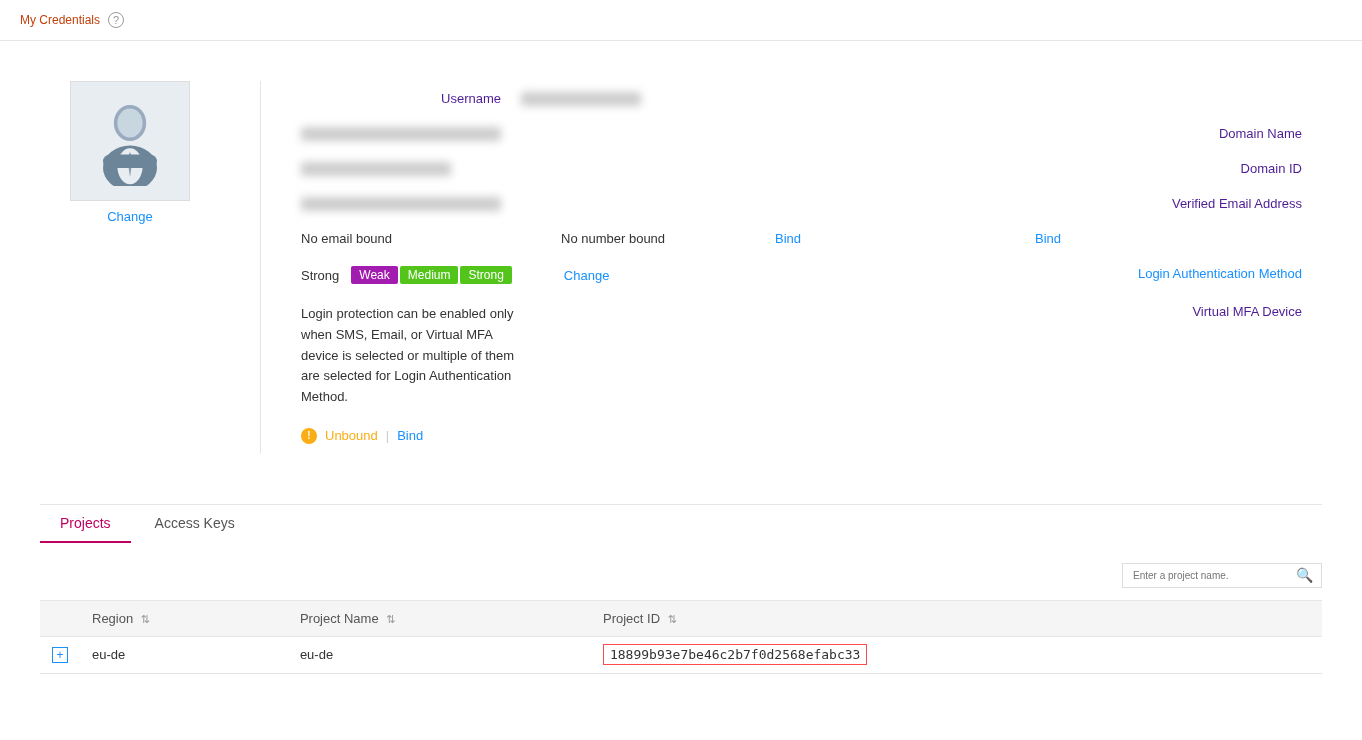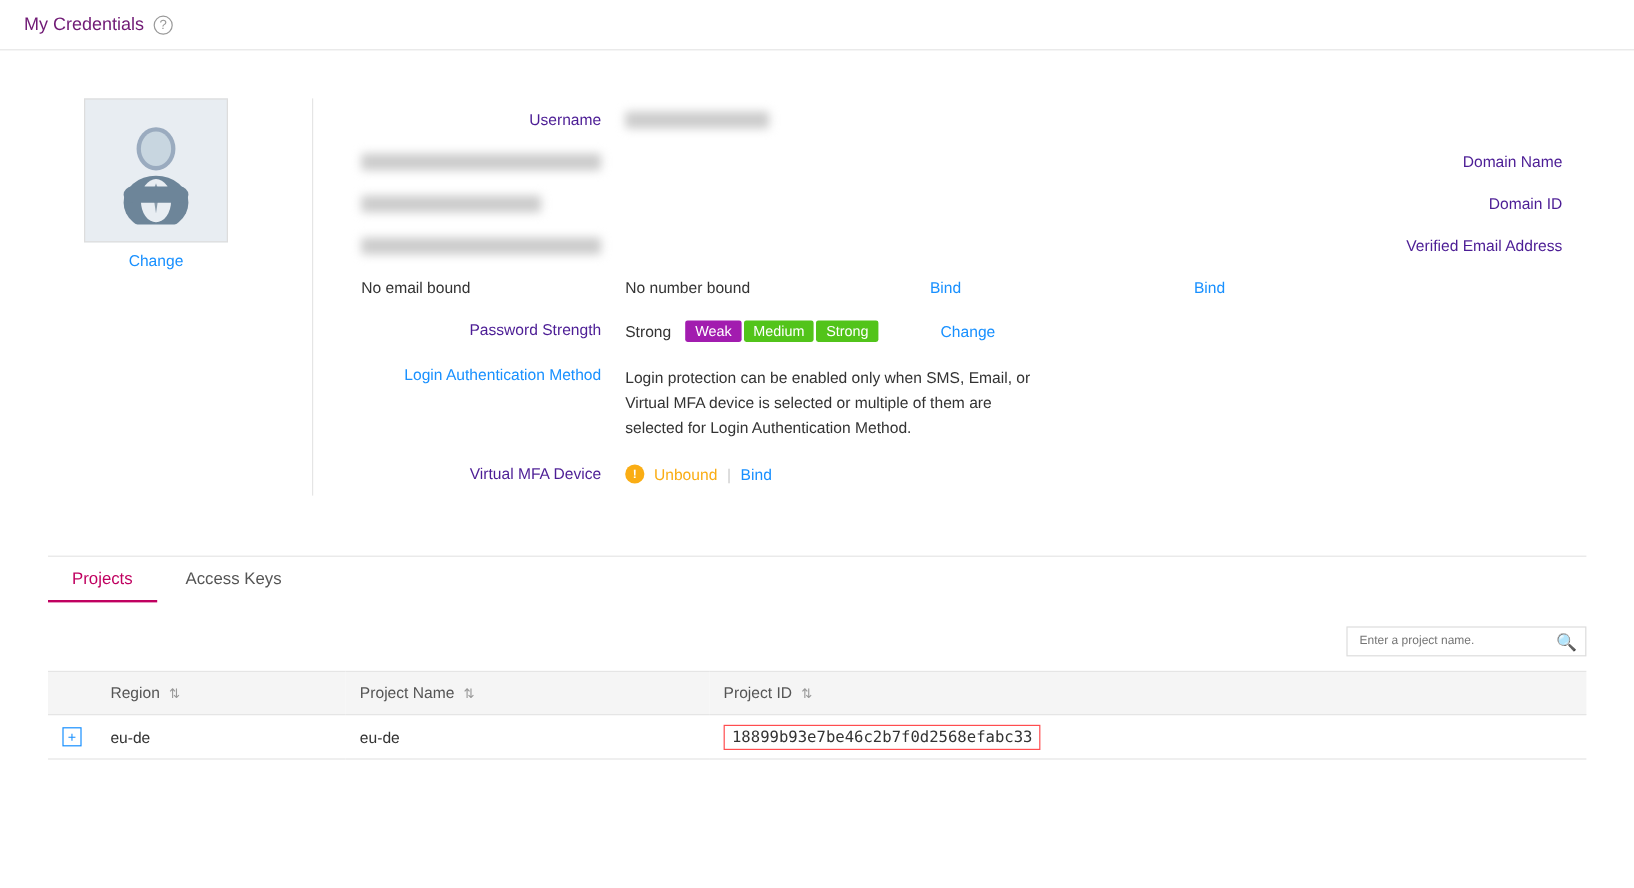--- a/index.html
+++ b/index.html
@@ -6,23 +6,23 @@
     body { font-family: Arial, sans-serif; font-size: 14px; color: #333; background: #fff; }
 
     .page-header {
       display: flex;
       align-items: center;
       padding: 12px 20px;
       border-bottom: 1px solid #e5e5e5;
       gap: 8px;
     }
     .page-title {
-      font-size: 15px;
+      font-size: 12px;
       font-weight: normal;
-      color: #701a75;
+      color: #c2410c;
     }
     .help-icon {
       width: 16px;
       height: 16px;
       border-radius: 50%;
       border: 1px solid #999;
       color: #999;
       font-size: 11px;
       display: inline-flex;
       align-items: center;
@@ -311,26 +311,25 @@
       <div class="info-value">
         <span class="blurred-text" style="width:200px;"></span>
       </div>
 
       <div class="info-label">Verified Email Address</div>
       <div class="info-value" style="justify-content: space-between; width: 500px;">
         <span>No email bound</span>
         <a class="bind-link">Bind</a>
       </div>
 
-      <div class="info-value" style="justify-content: space-between; width: 500px;">
+      <div class="info-value" style="justify-content: space-between; width: 500px; margin-left: 40px;">
         <span>No number bound</span>
         <a class="bind-link">Bind</a>
       </div>
 
-      <div class="info-label">Password Strength</div>
       <div class="info-value" style="gap: 12px;">
         <span>Strong</span>
         <div class="strength-badges">
           <span class="badge badge-weak">Weak</span>
           <span class="badge badge-medium">Medium</span>
           <span class="badge badge-strong">Strong</span>
         </div>
         <a class="change-btn" style="margin-left: 40px;">Change</a>
       </div>
 

